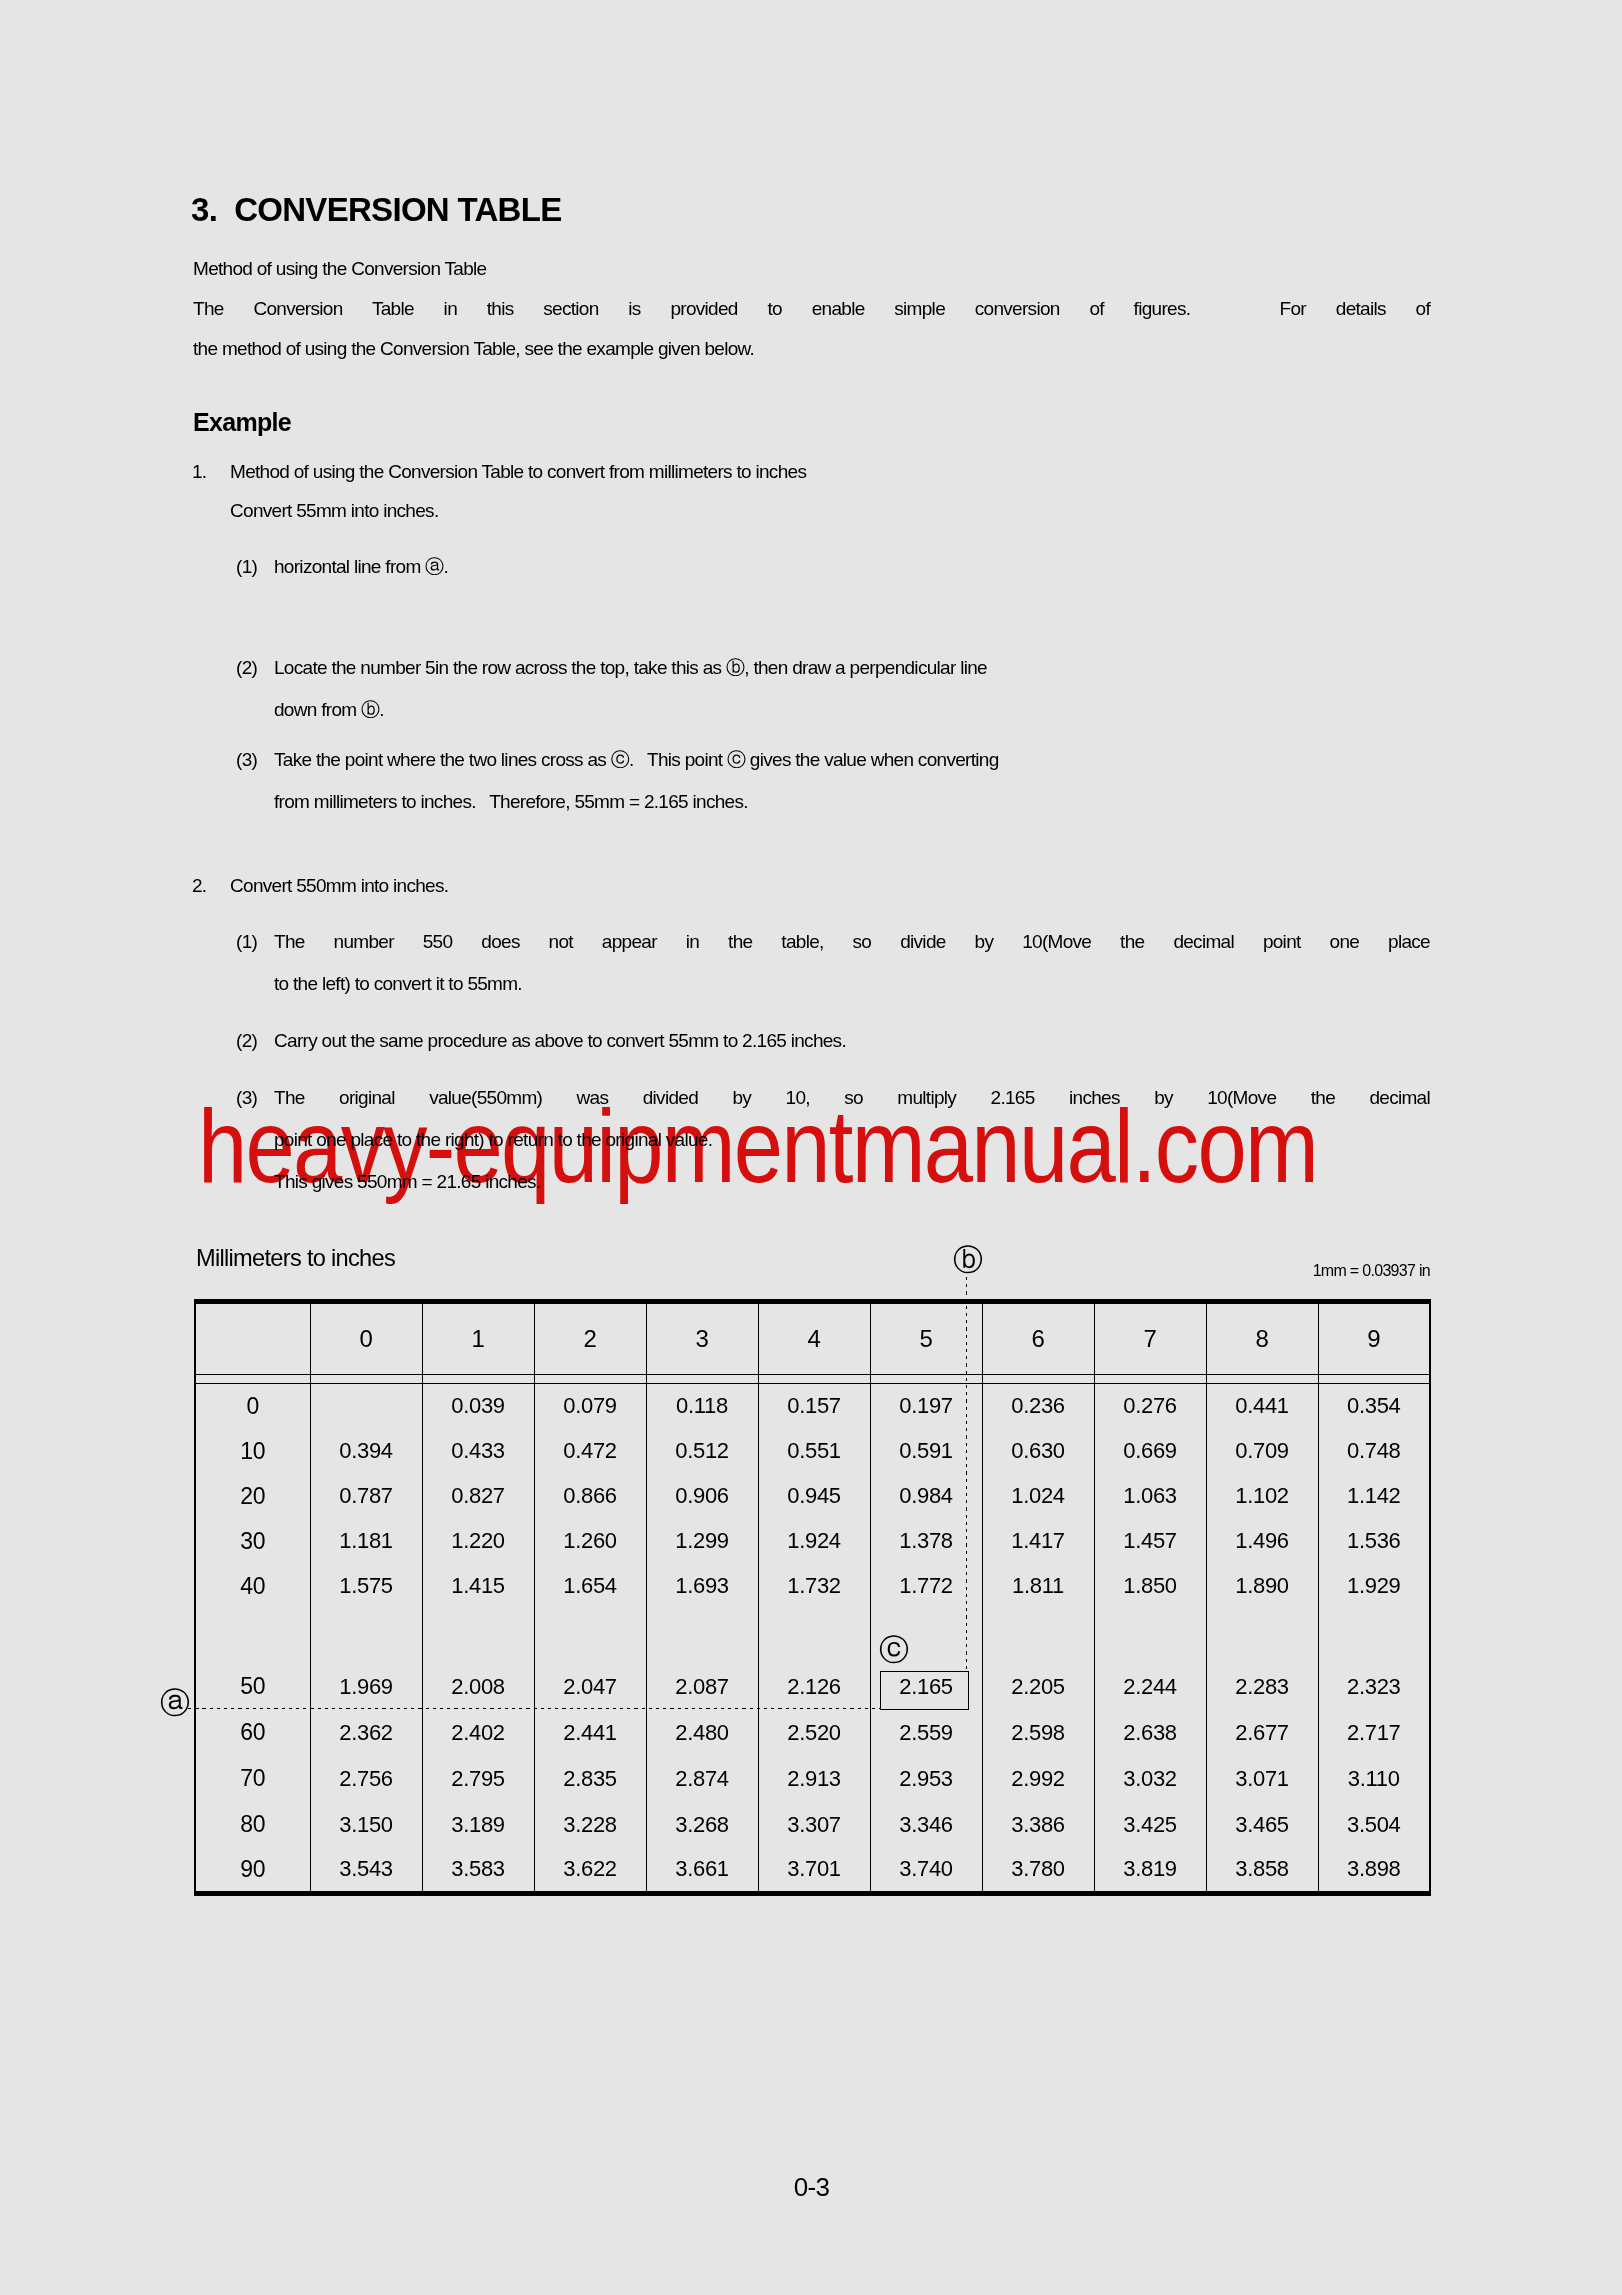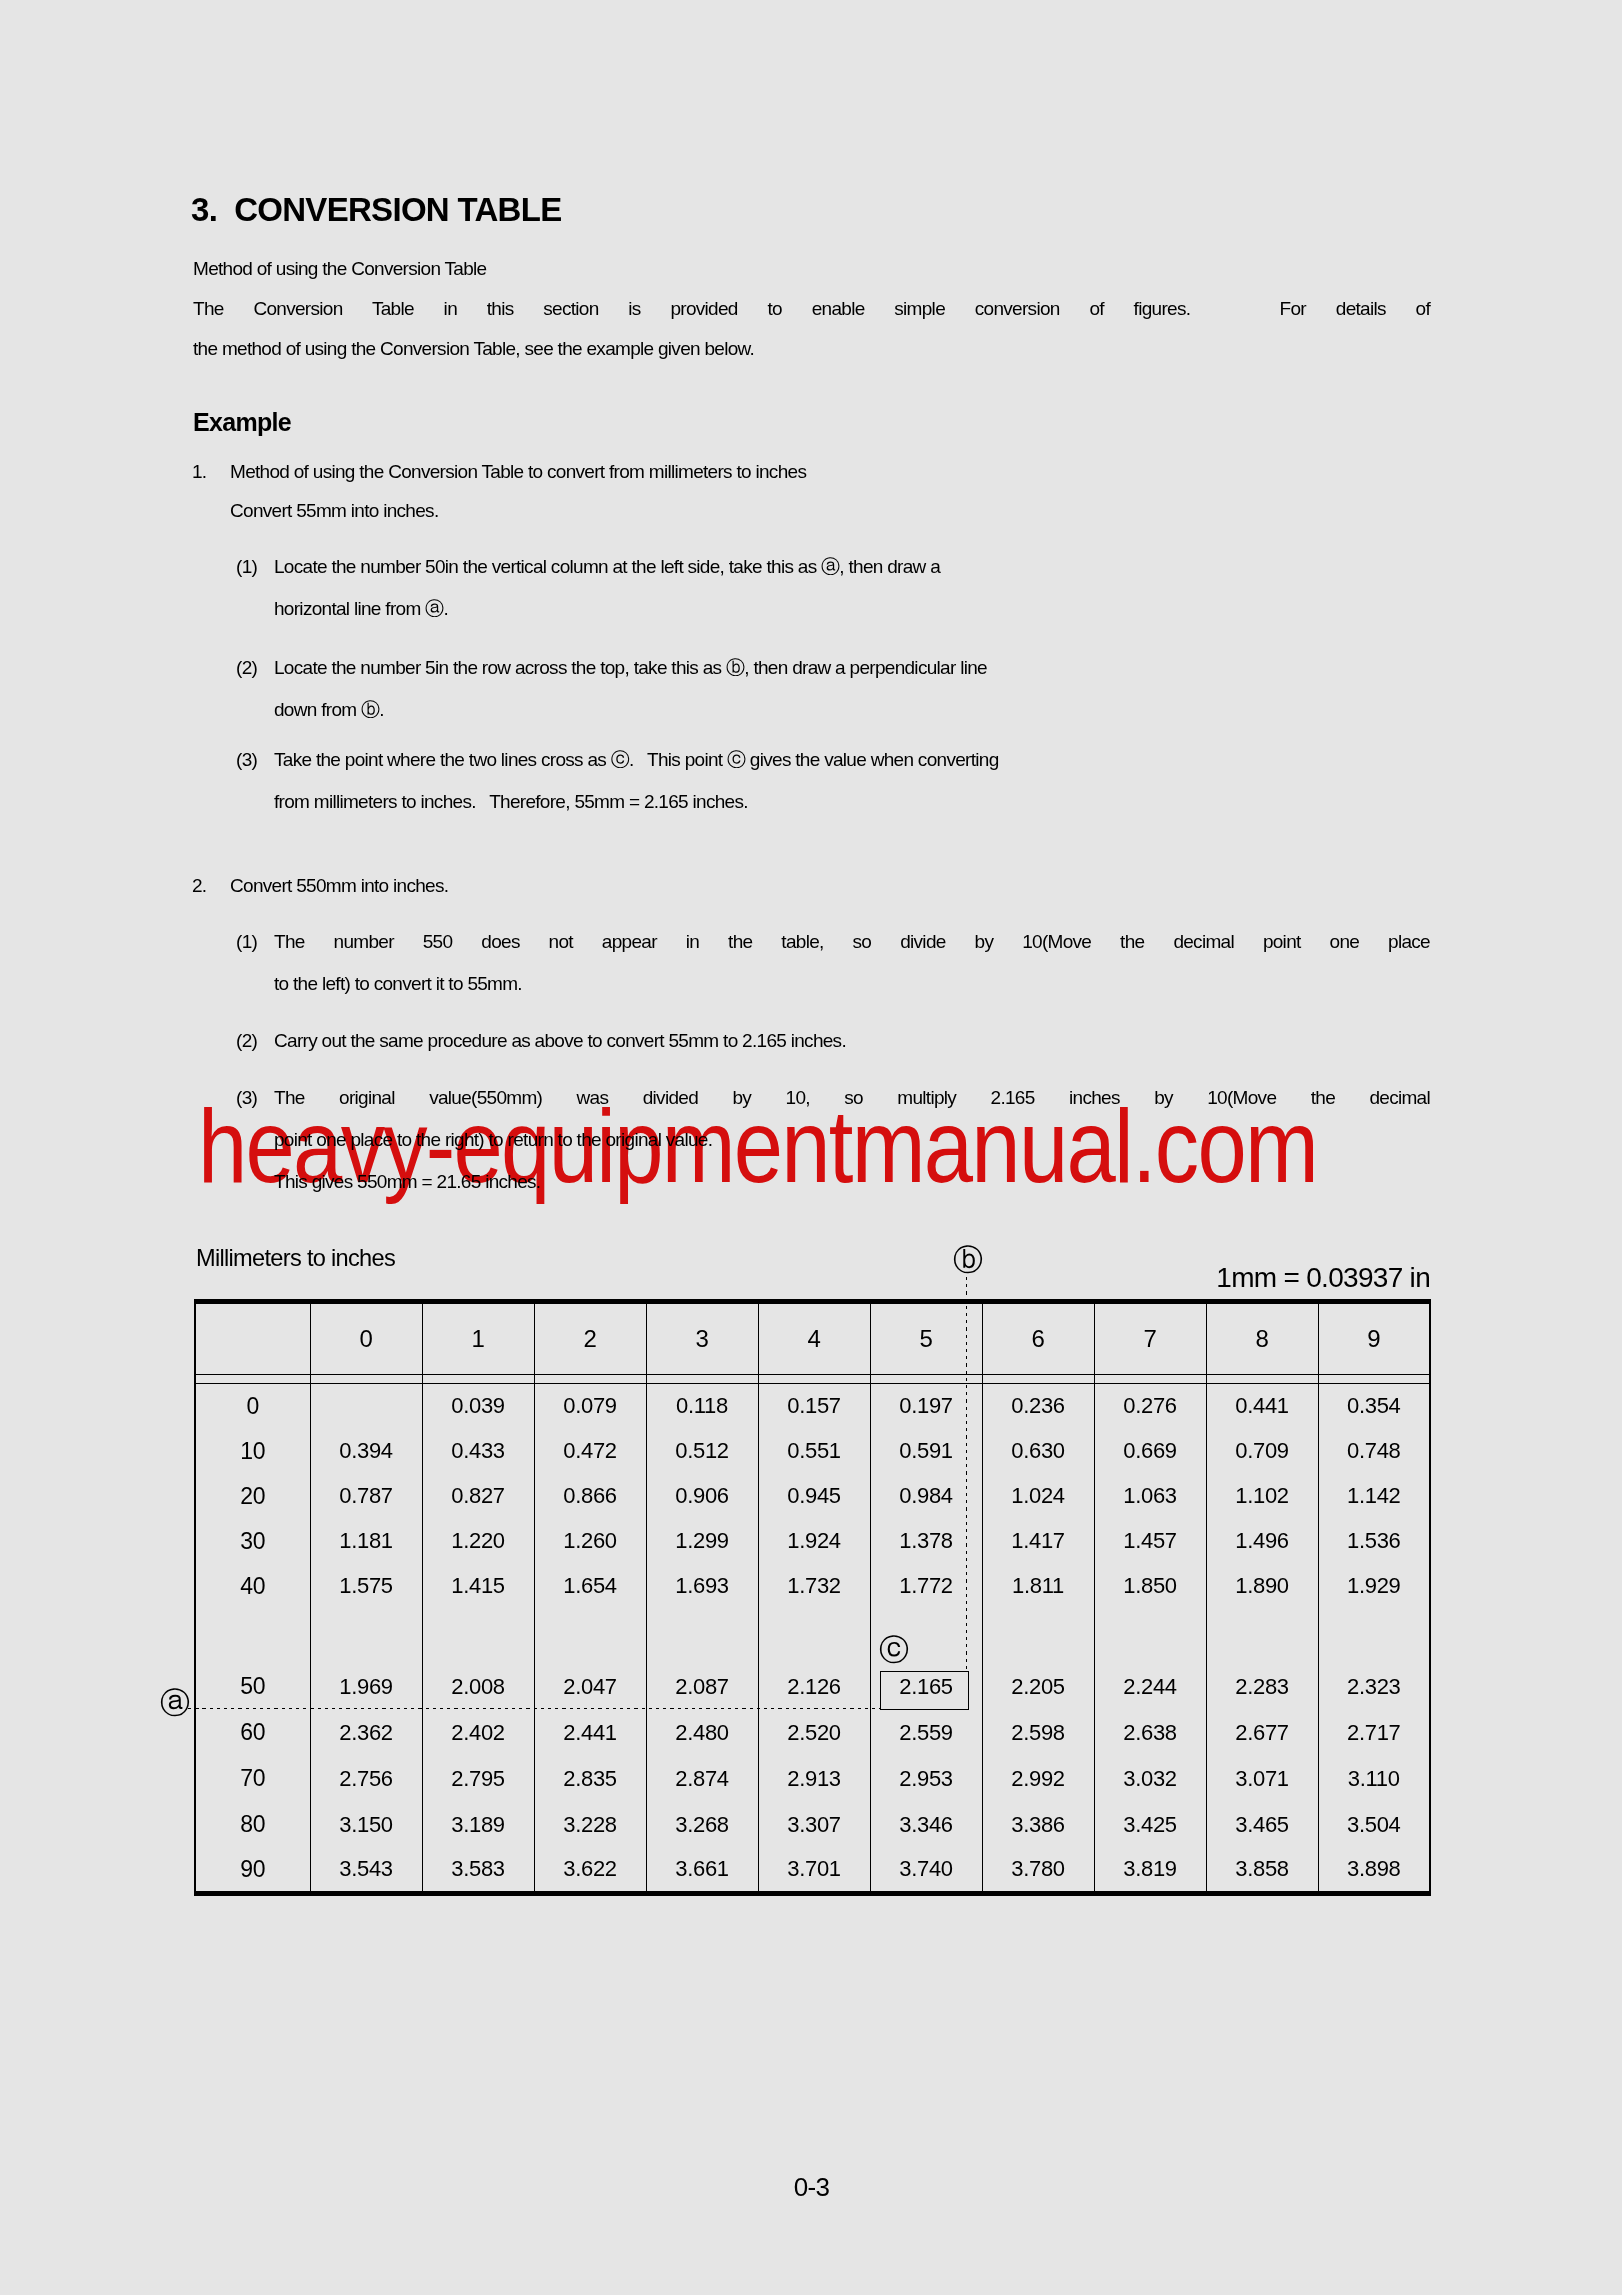--- a/index.html
+++ b/index.html
@@ -31,21 +31,21 @@
   
   .wm {
     left:198px; top:1095px; font-size:103px; line-height:1;
     color:#ee0f0f; letter-spacing:-2px; white-space:nowrap;
     transform:scaleX(0.86); transform-origin:left top;
     mix-blend-mode:multiply; z-index:40;
   }
 
   
   .tbl-caption { left:196px; top:1245px; font-size:23.6px; letter-spacing:-0.7px; }
-  .tbl-note { right:193px; top:1262px; font-size:28px; letter-spacing:-0.7px; }
+  .tbl-note { right:193px; top:1262px; font-size:16px; letter-spacing:-0.7px; }
   .marker { font-size:30px; line-height:1; z-index:30; background:#fff0; }
   .marker-b { left:953px; top:1245px; }
   .marker-c { left:879px; top:1635px; }
   .marker-a { left:160px; top:1688px; }
 
   table.conv {
     position:absolute; left:194px; top:1299px; width:1235px;
     border-collapse:collapse; table-layout:fixed;
     border-left:2px solid #000; border-right:2px solid #000;
     border-top:5.2px solid #000; border-bottom:5.2px solid #000;
@@ -96,21 +96,20 @@
   <div class="abs body-text numbered-item" style="left:192px; top:452px;">
     <div class="tline">
       <span class="inum">1.</span><span>Method of using the Conversion Table to convert from millimeters to inches</span>
     </div>
     <div class="sub">Convert 55mm into inches.</div>
   </div>
 
   <div class="abs body-text step" style="left:236px; top:546px;">
     <span class="snum">(1)</span>
     <div class="slines">
-        <div class="tline">Locate the number 50in the vertical column at the left side, take this as ⓐ, then draw a</div>
         <div class="tline">horizontal line from ⓐ.</div>
       </div>
   </div>
   <div class="abs body-text step" style="left:236px; top:647px;">
     <span class="snum">(2)</span>
     <div class="slines">
         <div class="tline">Locate the number 5in the row across the top, take this as ⓑ, then draw a perpendicular line</div>
         <div class="tline">down from ⓑ.</div>
       </div>
   </div>

